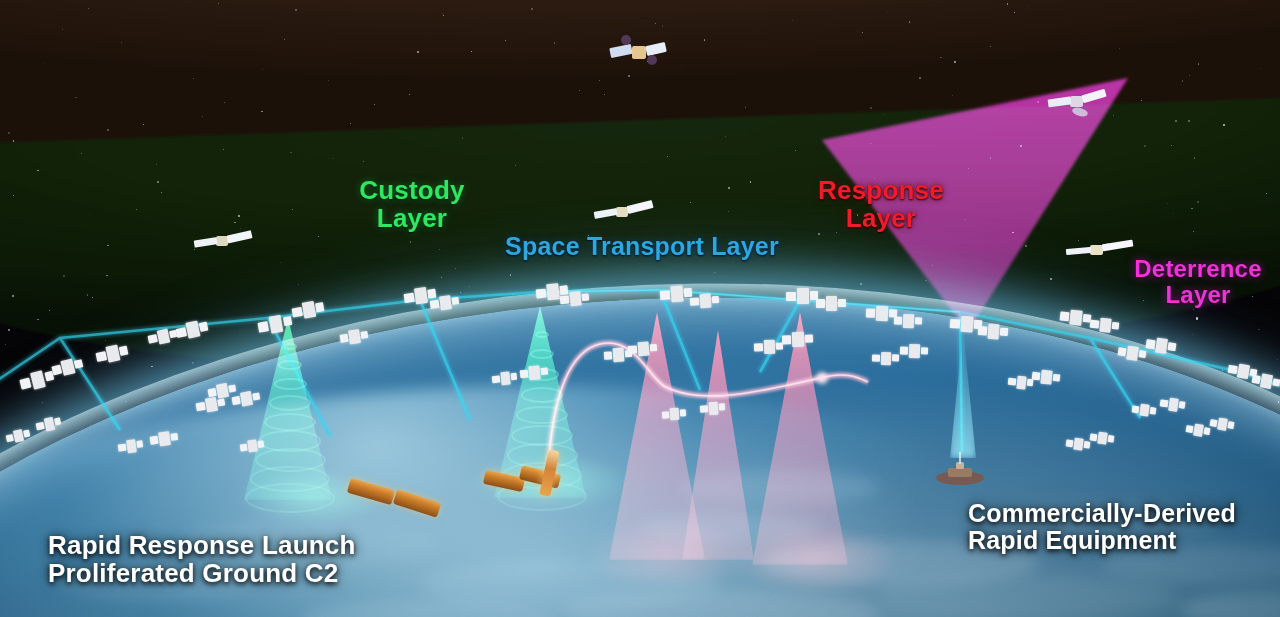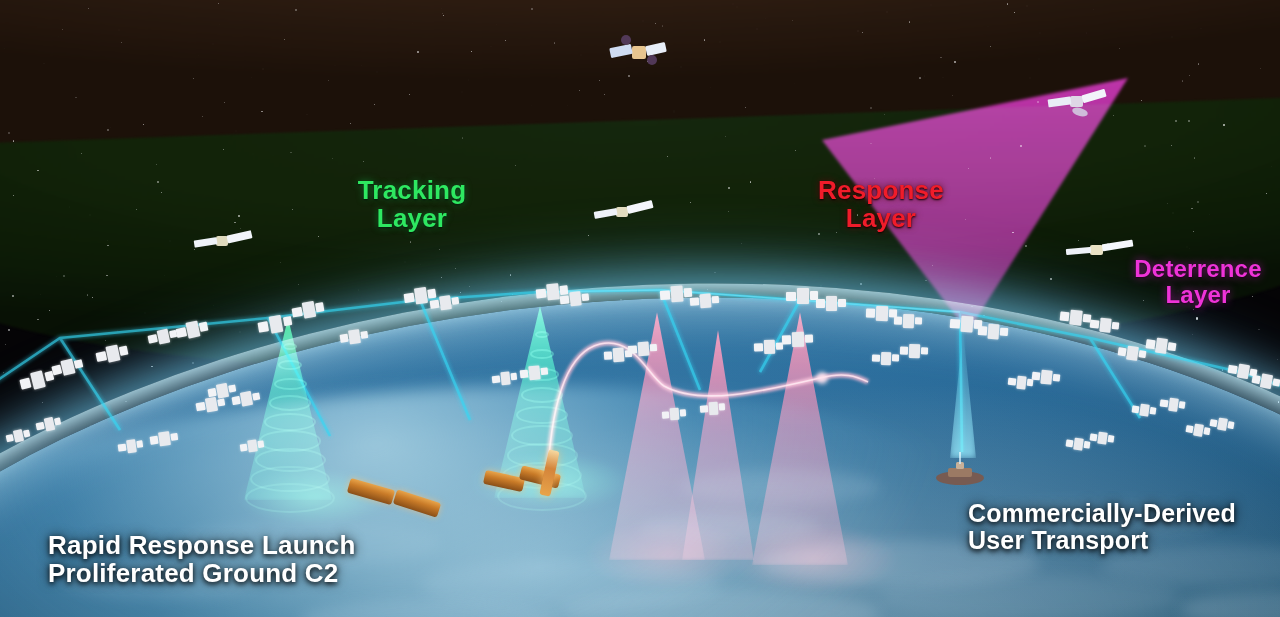--- a/index.html
+++ b/index.html
@@ -986,24 +986,25 @@
     <rect x="36" y="10" width="24" height="8" rx="1" fill="#f2f4fa" transform="rotate(-16 48 14)"></rect>
     <ellipse cx="34" cy="30" rx="8" ry="4" fill="#d6dbe8" opacity=".8" transform="rotate(16 34 30)"></ellipse>
   </svg>
 
   <svg class="bigsat" style="left:1064px;top:234px;width:70px;height:30px;" viewBox="0 0 70 30">
     <rect x="26" y="11" width="13" height="10" rx="2" fill="#e9e2c4"></rect>
     <rect x="2" y="14" width="25" height="6" rx="1" fill="#eef1f8" transform="rotate(-5 14 17)"></rect>
     <rect x="38" y="8" width="31" height="7" rx="1" fill="#f5f7fc" transform="rotate(-9 53 11)"></rect>
   </svg>
 
-  <div class="lbl lbl-custody">Tracking
+  <div class="lbl lbl-custody">Custody
 Layer</div>
+  <div class="lbl lbl-transport">Space Transport Layer</div>
   <div class="lbl lbl-tracking">Response
 Layer</div>
   <div class="lbl lbl-deterrence">Deterrence
 Layer</div>
   <div class="lbl lbl-ground">Rapid Response Launch
 Proliferated Ground C2</div>
   <div class="lbl lbl-ue">Commercially-Derived
-User Transport</div>
+Rapid Equipment</div>
 
 </div>
 
 </body></html>

